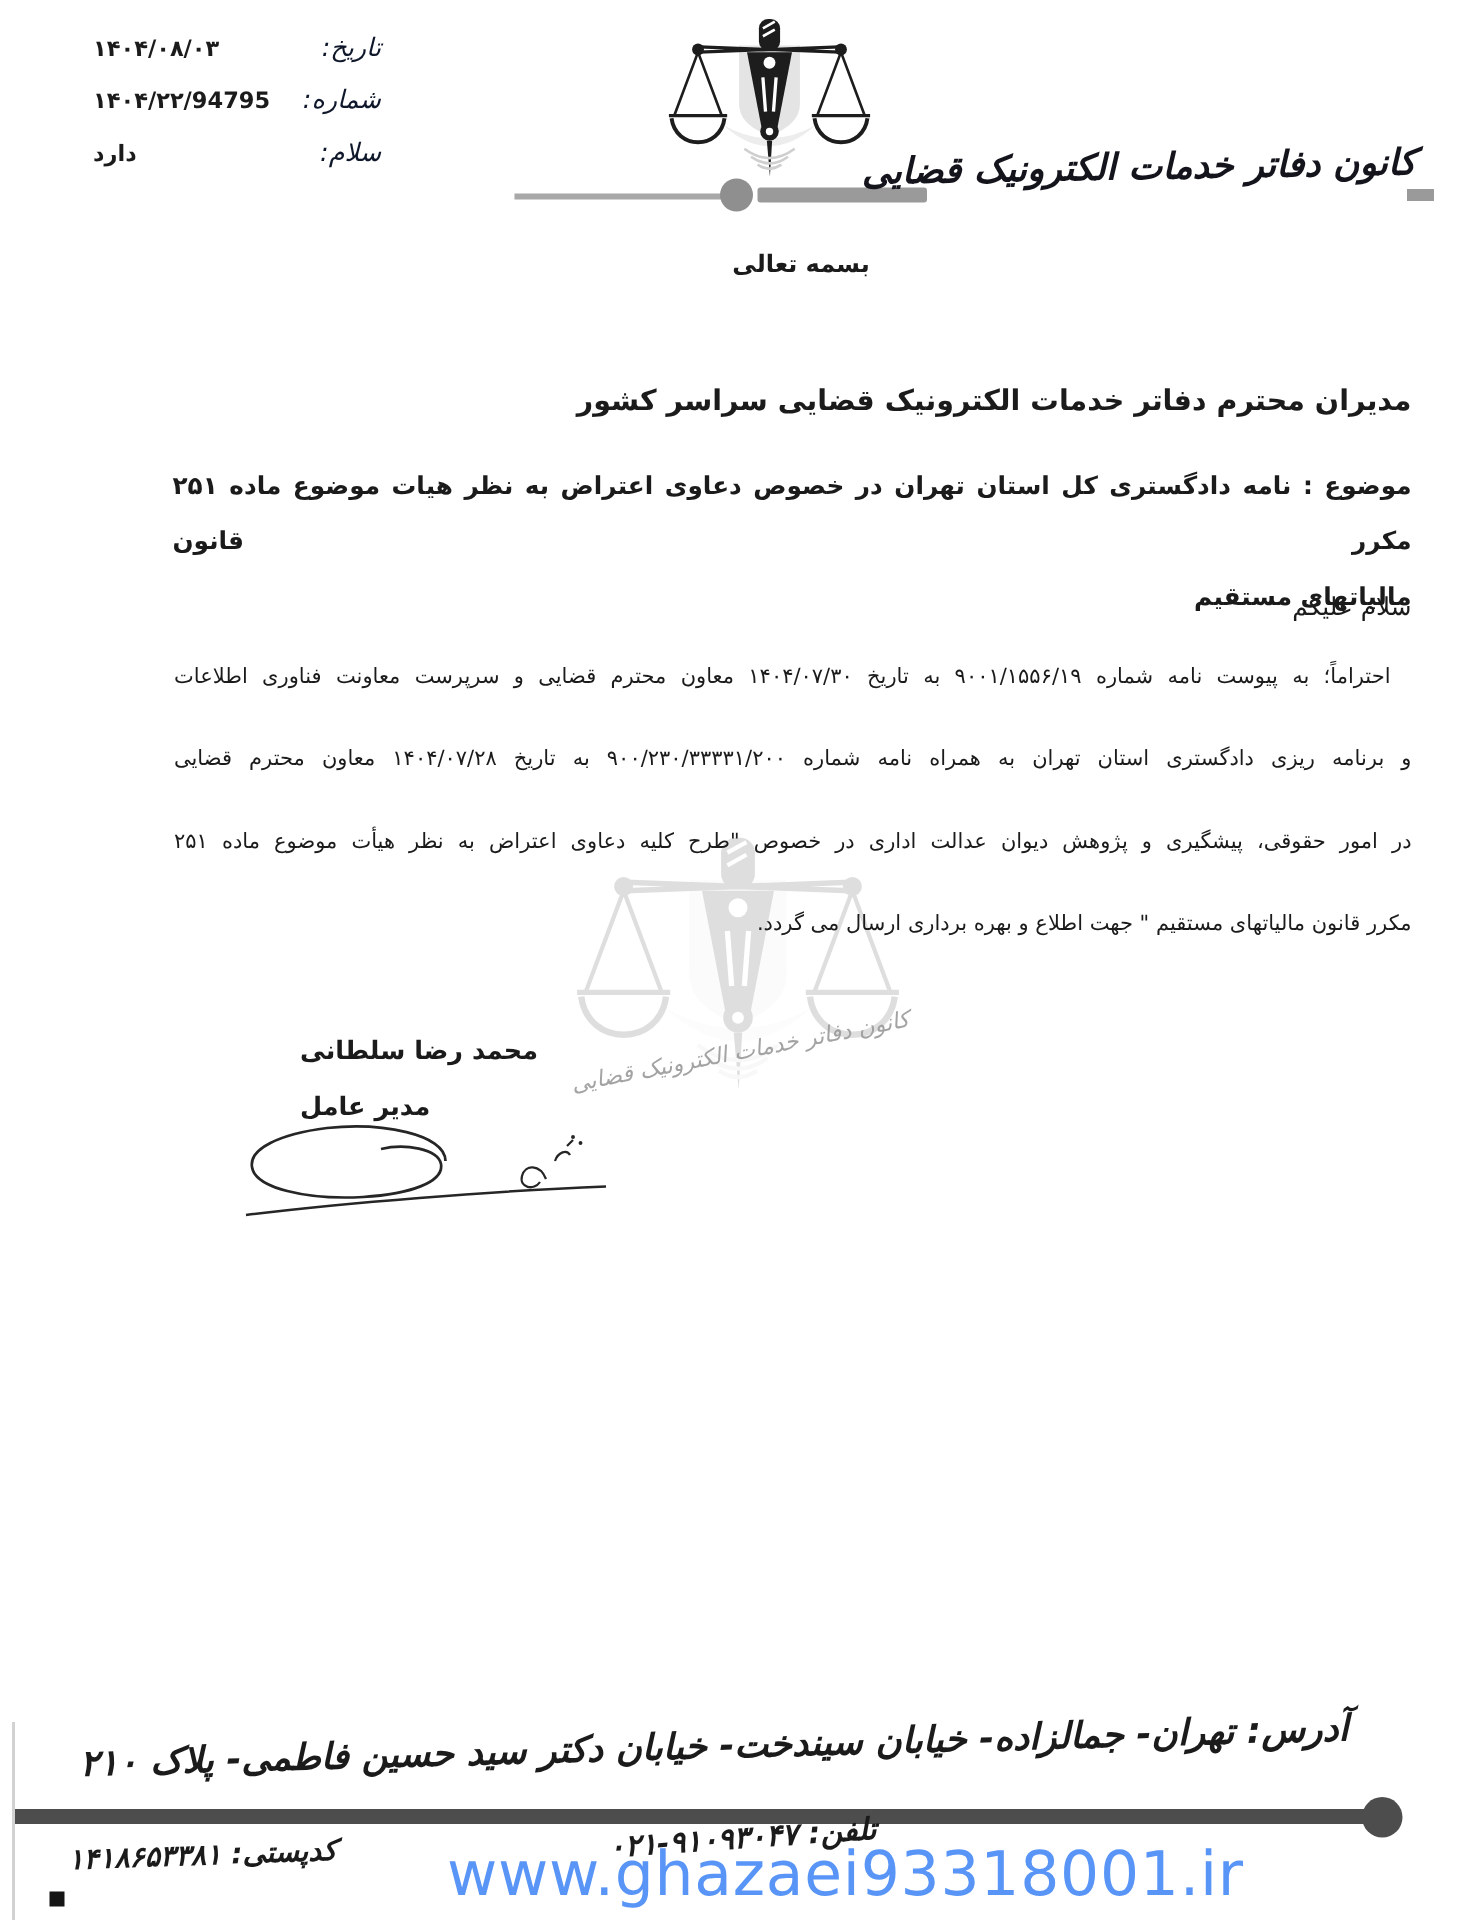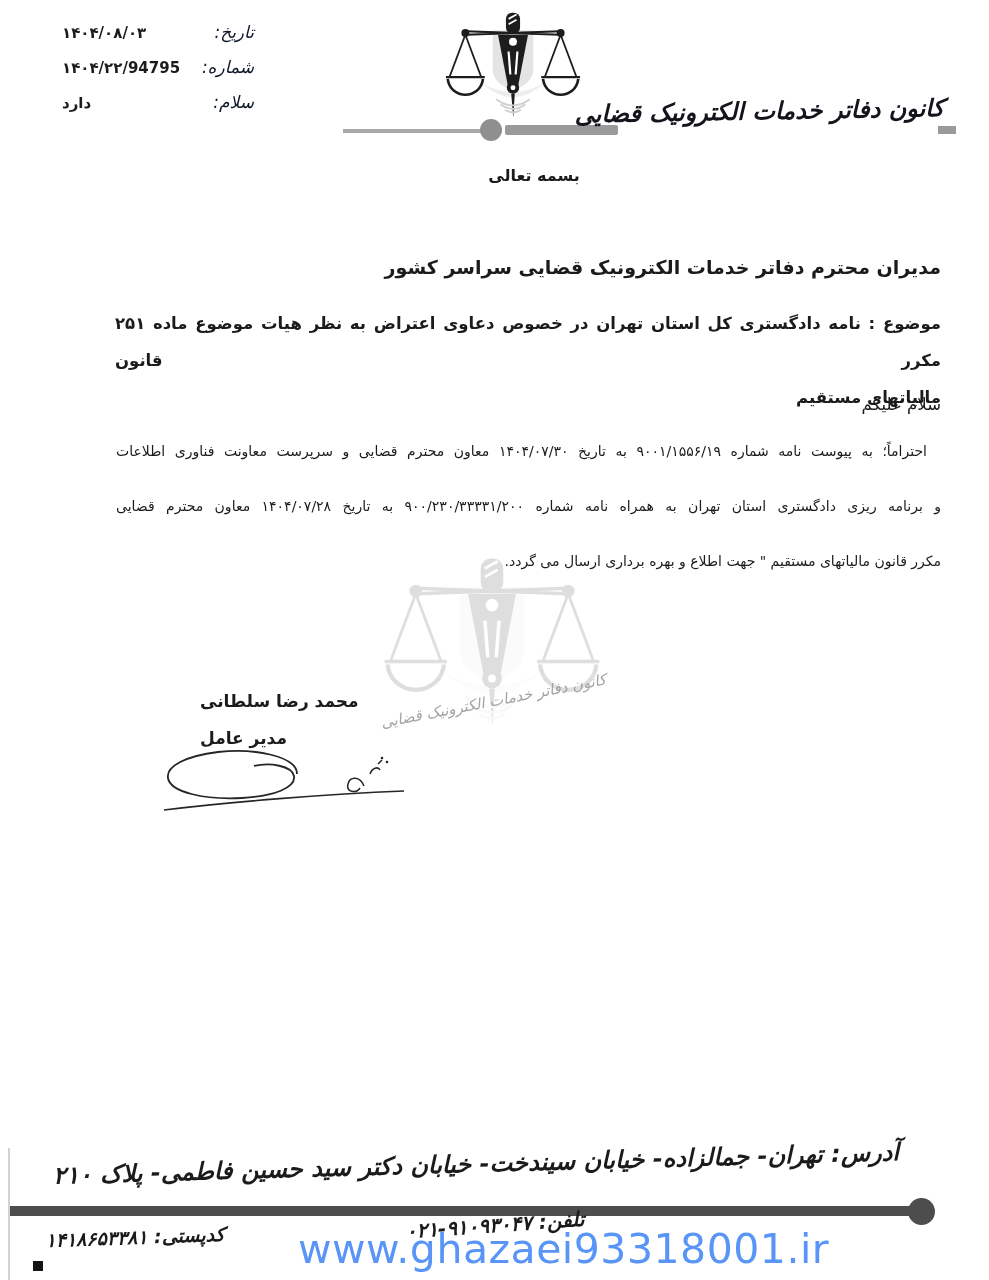--- a/index.html
+++ b/index.html
@@ -155,20 +155,21 @@
   <div class="subject">
     <div class="l1">موضوع : نامه دادگستری کل استان تهران در خصوص دعاوی اعتراض به نظر هیات موضوع ماده ۲۵۱ مکرر قانون</div>
     <div class="l2">مالیاتهای مستقیم</div>
   </div>
 
   <div class="salutation">سلام علیکم</div>
 
   <div class="body-text">
     <div class="jline first">احتراماً؛ به پیوست نامه شماره ۹۰۰۱/۱۵۵۶/۱۹ به تاریخ ۱۴۰۴/۰۷/۳۰ معاون محترم قضایی و سرپرست معاونت فناوری اطلاعات</div>
     <div class="jline">و برنامه ریزی دادگستری استان تهران به همراه نامه شماره ۹۰۰/۲۳۰/۳۳۳۳۱/۲۰۰ به تاریخ ۱۴۰۴/۰۷/۲۸ معاون محترم قضایی</div>
+    <div class="jline">در امور حقوقی، پیشگیری و پژوهش دیوان عدالت اداری در خصوص "طرح کلیه دعاوی اعتراض به نظر هیأت موضوع ماده ۲۵۱</div>
     <div class="last">مکرر قانون مالیاتهای مستقیم " جهت اطلاع و بهره برداری ارسال می گردد.</div>
   </div>
 
   <div class="sig-name">محمد رضا سلطانی</div>
   <div class="sig-title">مدیر عامل</div>
   <svg class="sig-scribble" viewBox="0 0 250 75">
     <path d="M139 34 C 139 16 96 8 60 12 C 28 16 8 26 10 38 C 12 52 46 60 84 58 C 116 56 138 48 136 36 C 134 26 112 22 96 26" fill="none" stroke="#262626" stroke-width="1.8"></path>
     <path d="M6 70 C 70 62 170 54 246 51" fill="none" stroke="#262626" stroke-width="1.7"></path>
     <path d="M206 46 c -4 -10 -14 -10 -16 -2 c -2 8 8 10 12 4 M212 34 c 2 -6 8 -8 10 -4 M220 24 l 4 -4" fill="none" stroke="#262626" stroke-width="1.5"></path>
     <circle cx="224" cy="18" r="1.3" fill="#262626"></circle>

